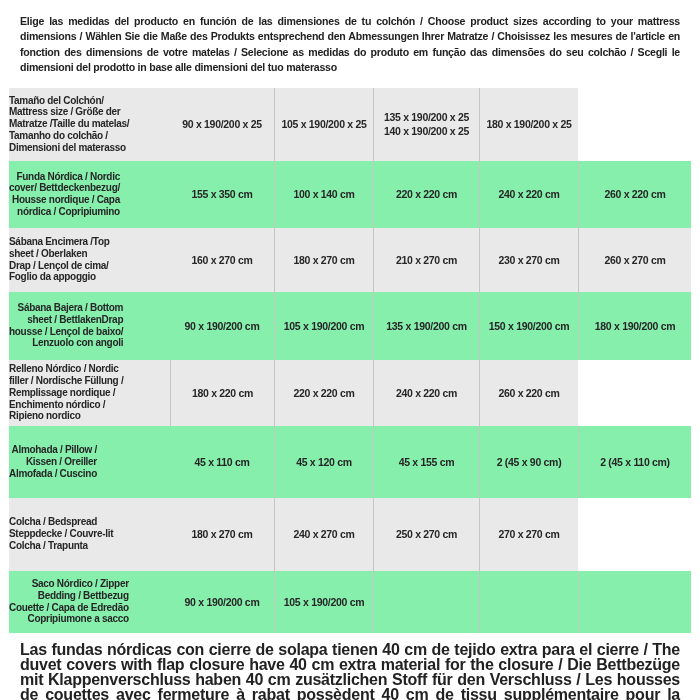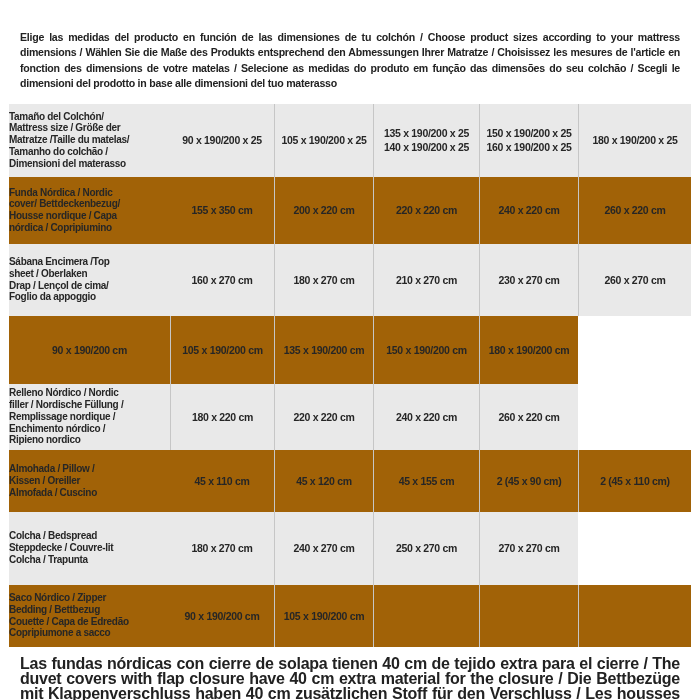--- a/index.html
+++ b/index.html
@@ -4,33 +4,33 @@
 <style>
   html, body { margin:0; padding:0; }
   body {
     width:700px; height:700px; background:#ffffff;
     font-family:"Liberation Sans", sans-serif;
     color:#262626; overflow:hidden;
   }
   .page { padding:12px 9px 0 9px; }
 
   .intro {
-    margin:18px 11px 12px 11px;
+    margin:2px 11px 12px 11px;
     font-size:10.6px; font-weight:bold; line-height:15.4px;
     letter-spacing:-0.25px; text-align:justify; color:#222222;
   }
 
   .size-table { width:682px; }
   .row {
     display:grid;
     grid-template-columns:161px 104px 99px 106px 99px 113px;
     align-items:stretch;
   }
   .row.shade .cell { background:#e9e9e9; }
-  .row.plain .cell { background:#a16207; }
+  .row.plain .cell { background:#86efac;text-align:right; }
 
   .cell {
     display:flex; align-items:center;
     white-space:pre-line;
   }
   .lbl {
     padding-right:4px;
     font-size:10px; font-weight:bold; line-height:11.8px;
     letter-spacing:-0.3px; text-align:left;
   }
@@ -59,70 +59,72 @@
     <div class="row shade" style="height:73px">
       <div class="cell lbl">Tamaño del Colchón/
 Mattress size / Größe der
 Matratze /Taille du matelas/
 Tamanho do colchão /
 Dimensioni del materasso</div>
       <div class="cell val">90 x 190/200 x 25</div>
       <div class="cell val b">105 x 190/200 x 25</div>
       <div class="cell val b">135 x 190/200 x 25
 140 x 190/200 x 25</div>
-      <div class="cell val b">150 x 190/200 x 25
-160 x 190/200 x 25</div>
       <div class="cell val b">180 x 190/200 x 25</div>
     </div>
 
     <div class="row plain" style="height:67px">
       <div class="cell lbl">Funda Nórdica /  Nordic
 cover/ Bettdeckenbezug/
 Housse nordique  / Capa
 nórdica / Copripiumino</div>
       <div class="cell val">155 x 350 cm</div>
-      <div class="cell val b">200 x 220 cm</div>
+      <div class="cell val b">100 x 140 cm</div>
       <div class="cell val b">220 x 220 cm</div>
       <div class="cell val b">240 x 220 cm</div>
       <div class="cell val b">260 x 220 cm</div>
     </div>
 
-    <div class="row shade" style="height:72px">
+    <div class="row shade" style="height:64px">
       <div class="cell lbl">Sábana Encimera /Top
 sheet / Oberlaken
 Drap / Lençol de cima/
 Foglio da appoggio</div>
       <div class="cell val">160 x 270 cm</div>
       <div class="cell val b">180 x 270 cm</div>
       <div class="cell val b">210 x 270 cm</div>
       <div class="cell val b">230 x 270 cm</div>
       <div class="cell val b">260 x 270 cm</div>
     </div>
 
     <div class="row plain" style="height:68px">
+      <div class="cell lbl">Sábana Bajera / Bottom
+sheet / BettlakenDrap
+housse / Lençol de baixo/
+Lenzuolo con angoli</div>
       <div class="cell val">90 x 190/200 cm</div>
       <div class="cell val b">105 x 190/200 cm</div>
       <div class="cell val b">135 x 190/200 cm</div>
       <div class="cell val b">150 x 190/200 cm</div>
       <div class="cell val b">180 x 190/200 cm</div>
     </div>
 
     <div class="row shade" style="height:66px">
       <div class="cell lbl">Relleno Nórdico / Nordic
 filler / Nordische Füllung /
 Remplissage nordique /
 Enchimento nórdico /
 Ripieno nordico</div>
       <div class="cell val b">180 x 220 cm</div>
       <div class="cell val b">220 x 220 cm</div>
       <div class="cell val b">240 x 220 cm</div>
       <div class="cell val b">260 x 220 cm</div>
     </div>
 
-    <div class="row plain" style="height:62px">
+    <div class="row plain" style="height:72px">
       <div class="cell lbl">Almohada  / Pillow /
 Kissen / Oreiller
 Almofada / Cuscino</div>
       <div class="cell val">45 x 110 cm</div>
       <div class="cell val b">45 x 120 cm</div>
       <div class="cell val b">45 x 155 cm</div>
       <div class="cell val b">2 (45 x 90 cm)</div>
       <div class="cell val b">2 (45 x 110 cm)</div>
     </div>
 

